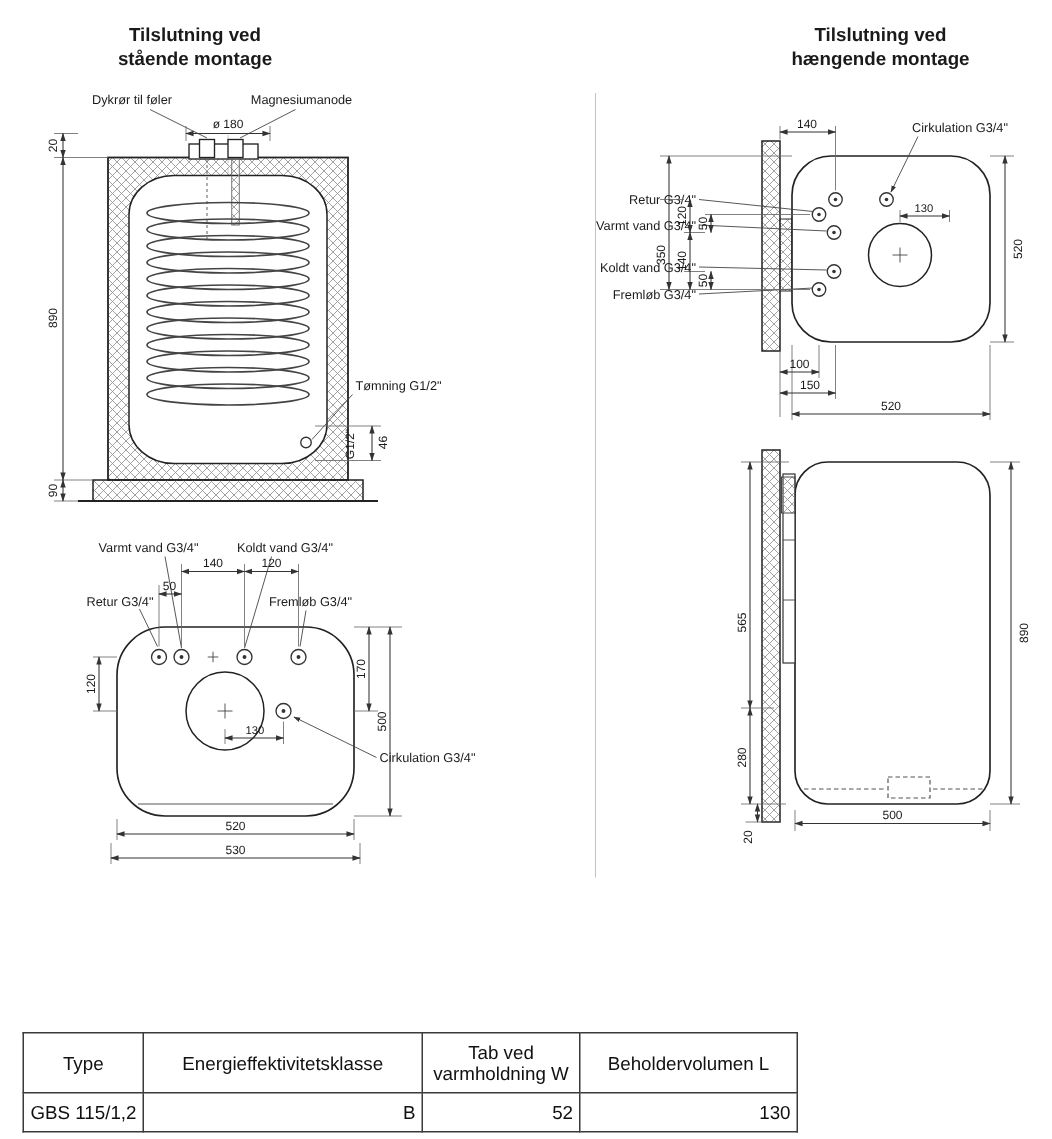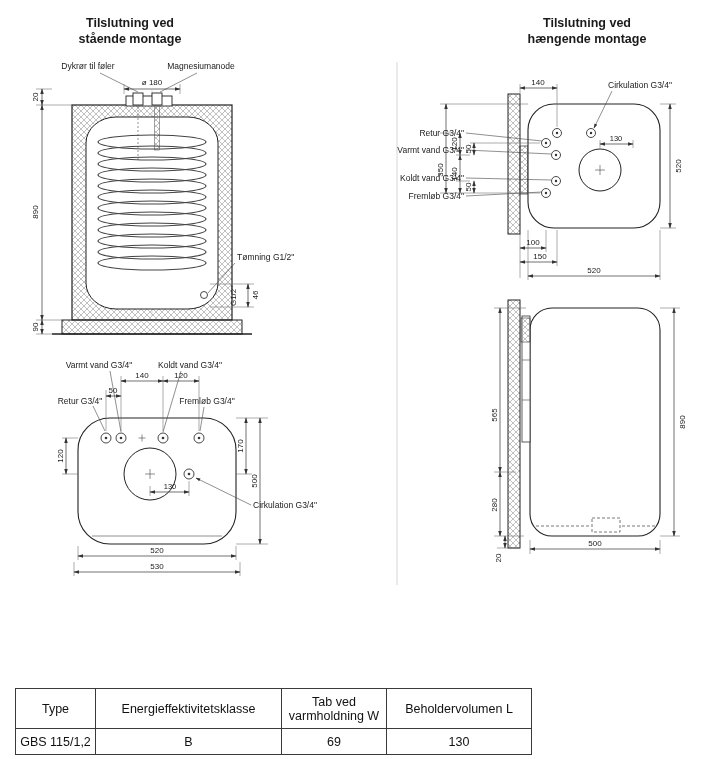--- a/index.html
+++ b/index.html
@@ -20,21 +20,21 @@
   .thin { stroke:#444; stroke-width:0.6; fill:none; }
   table.spec {
     position:absolute; left:15px; top:676px; width:516px;
     border-collapse:collapse; font-size:12.5px; color:#111; table-layout:fixed;margin-top:12px;
   }
   .spec th, .spec td {
     border:1px solid #3a3a3a; text-align:center; vertical-align:middle;
     padding:3px 4px; font-weight:normal; white-space:pre-line;
   }
   .spec thead th { height:40px; }
-  .spec tbody td { height:26px; }
+  .spec tbody td { height:26px;text-align:right; }
 </style>
 </head>
 <body>
 
 <svg class="drawing" width="701" height="665" viewBox="0 0 701 665">
   <defs>
     <pattern id="xh" width="6" height="6" patternUnits="userSpaceOnUse">
       <path d="M0,0 L6,6 M6,0 L0,6" stroke="#979797" stroke-width="0.6" fill="none"></path>
     </pattern>
     <marker id="ar" viewBox="0 0 10 10" refX="9" refY="5" markerWidth="8" markerHeight="8" orient="auto-start-reverse">
@@ -347,17 +347,17 @@
       <th>Energieffektivitetsklasse</th>
       <th>Tab ved
 varmholdning W</th>
       <th>Beholdervolumen L</th>
     </tr>
   </thead>
   <tbody>
     <tr>
       <td>GBS 115/1,2</td>
       <td>B</td>
-      <td>69</td>
+      <td>52</td>
       <td>130</td>
     </tr>
   </tbody>
 </table>
 
 </body></html>

